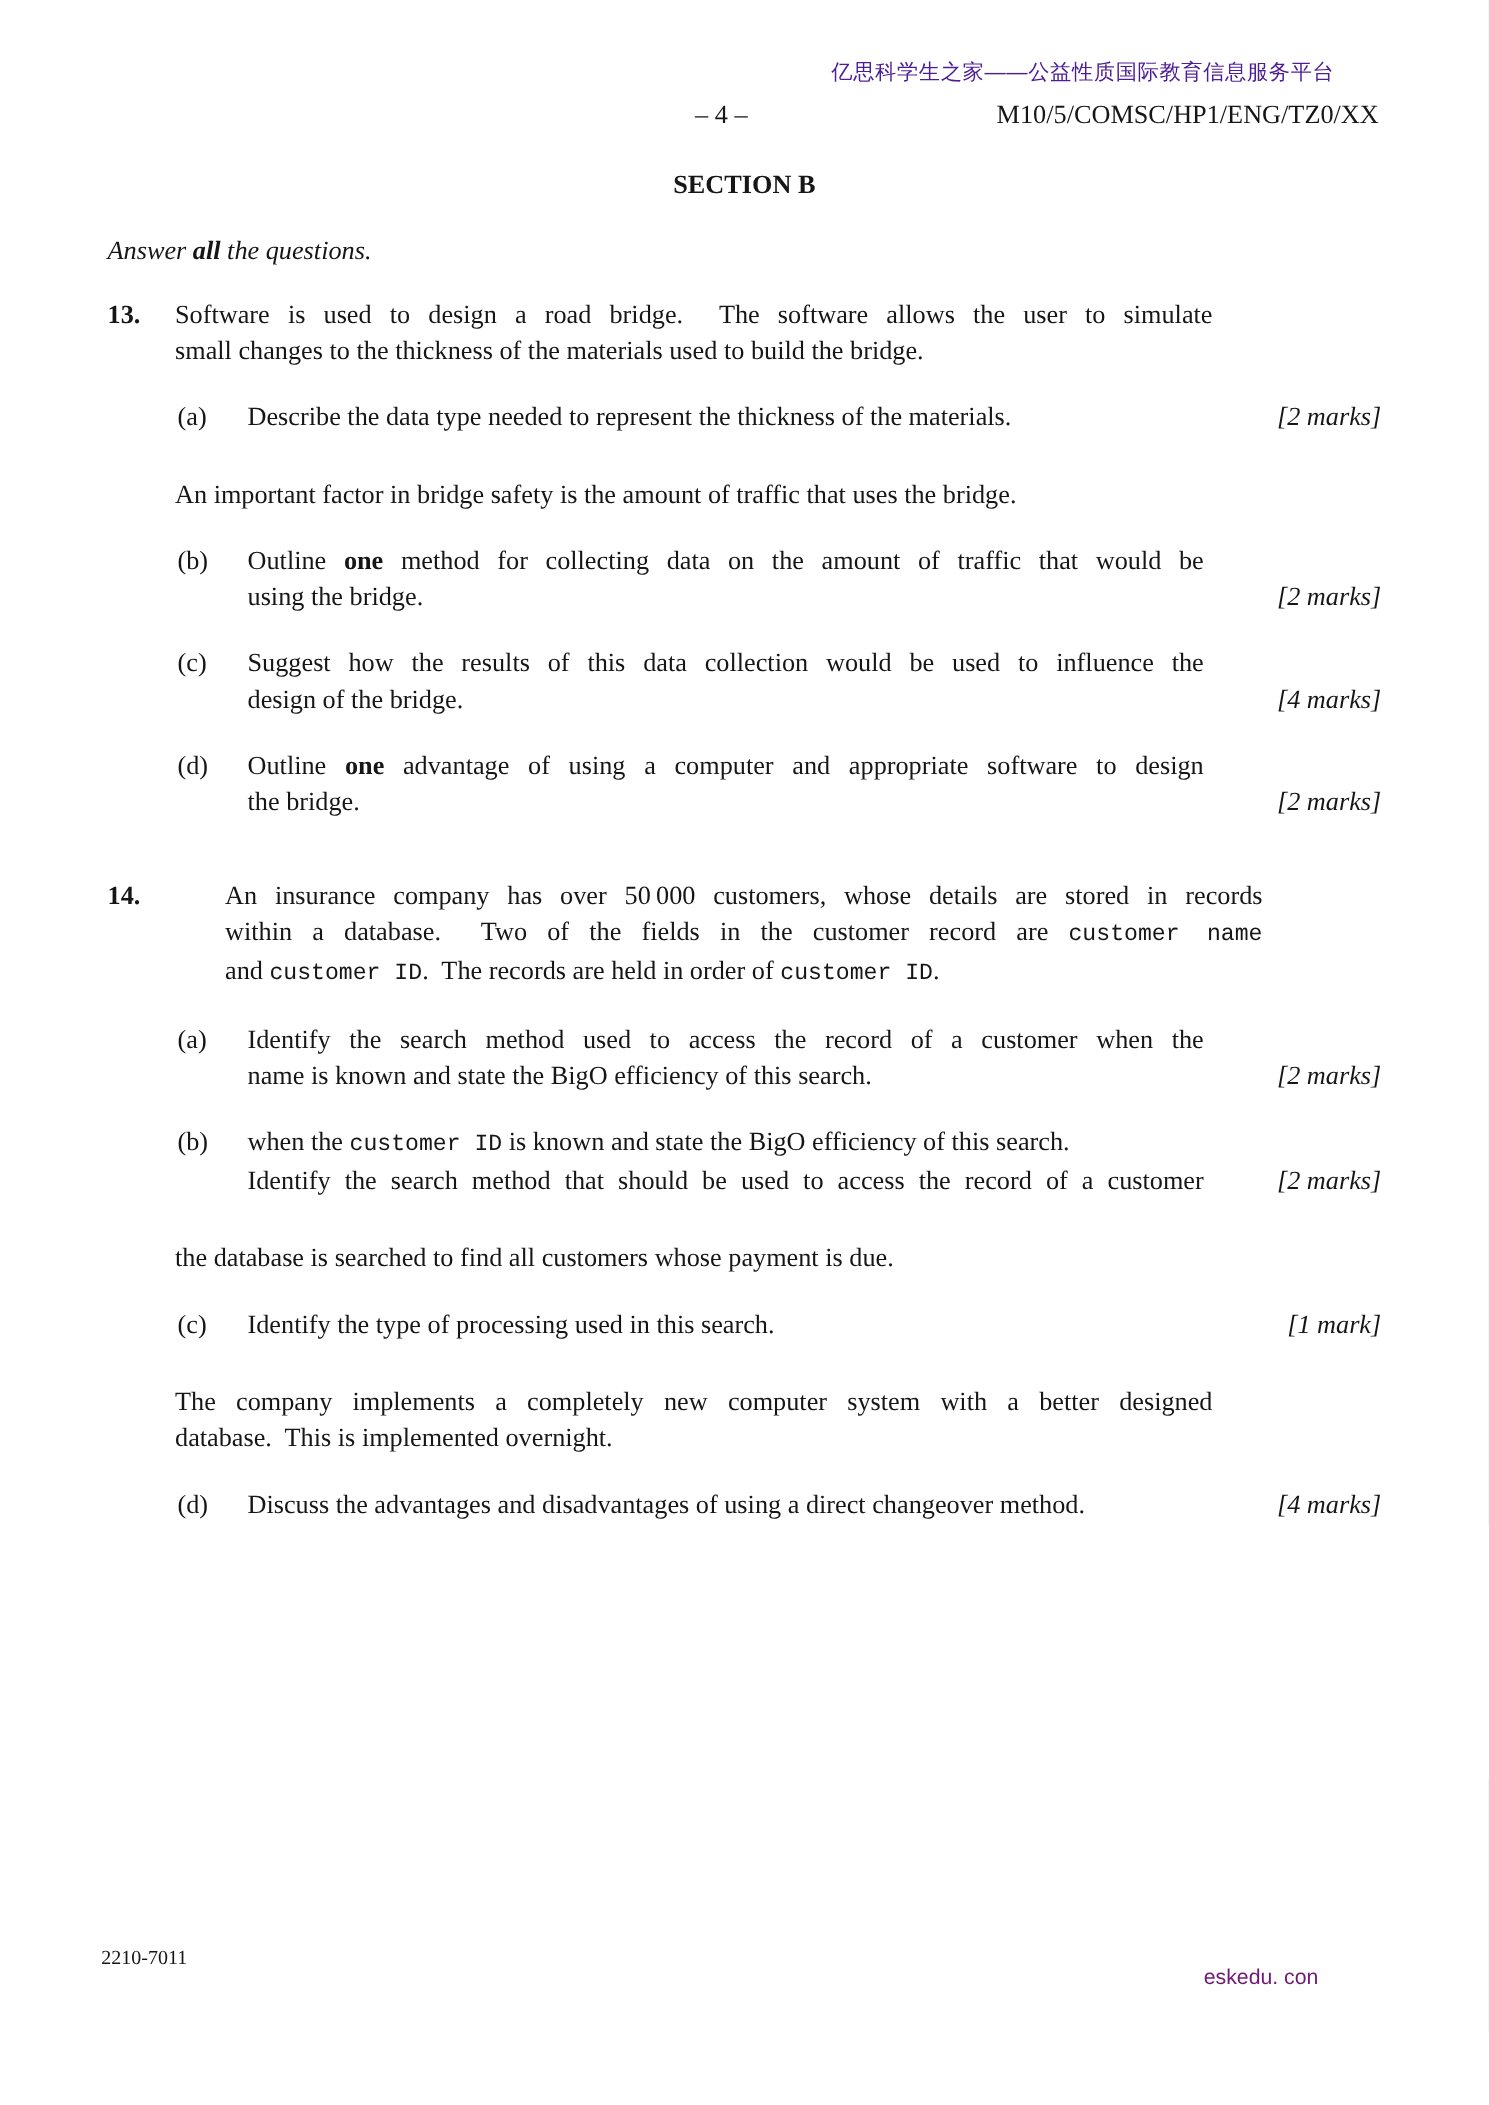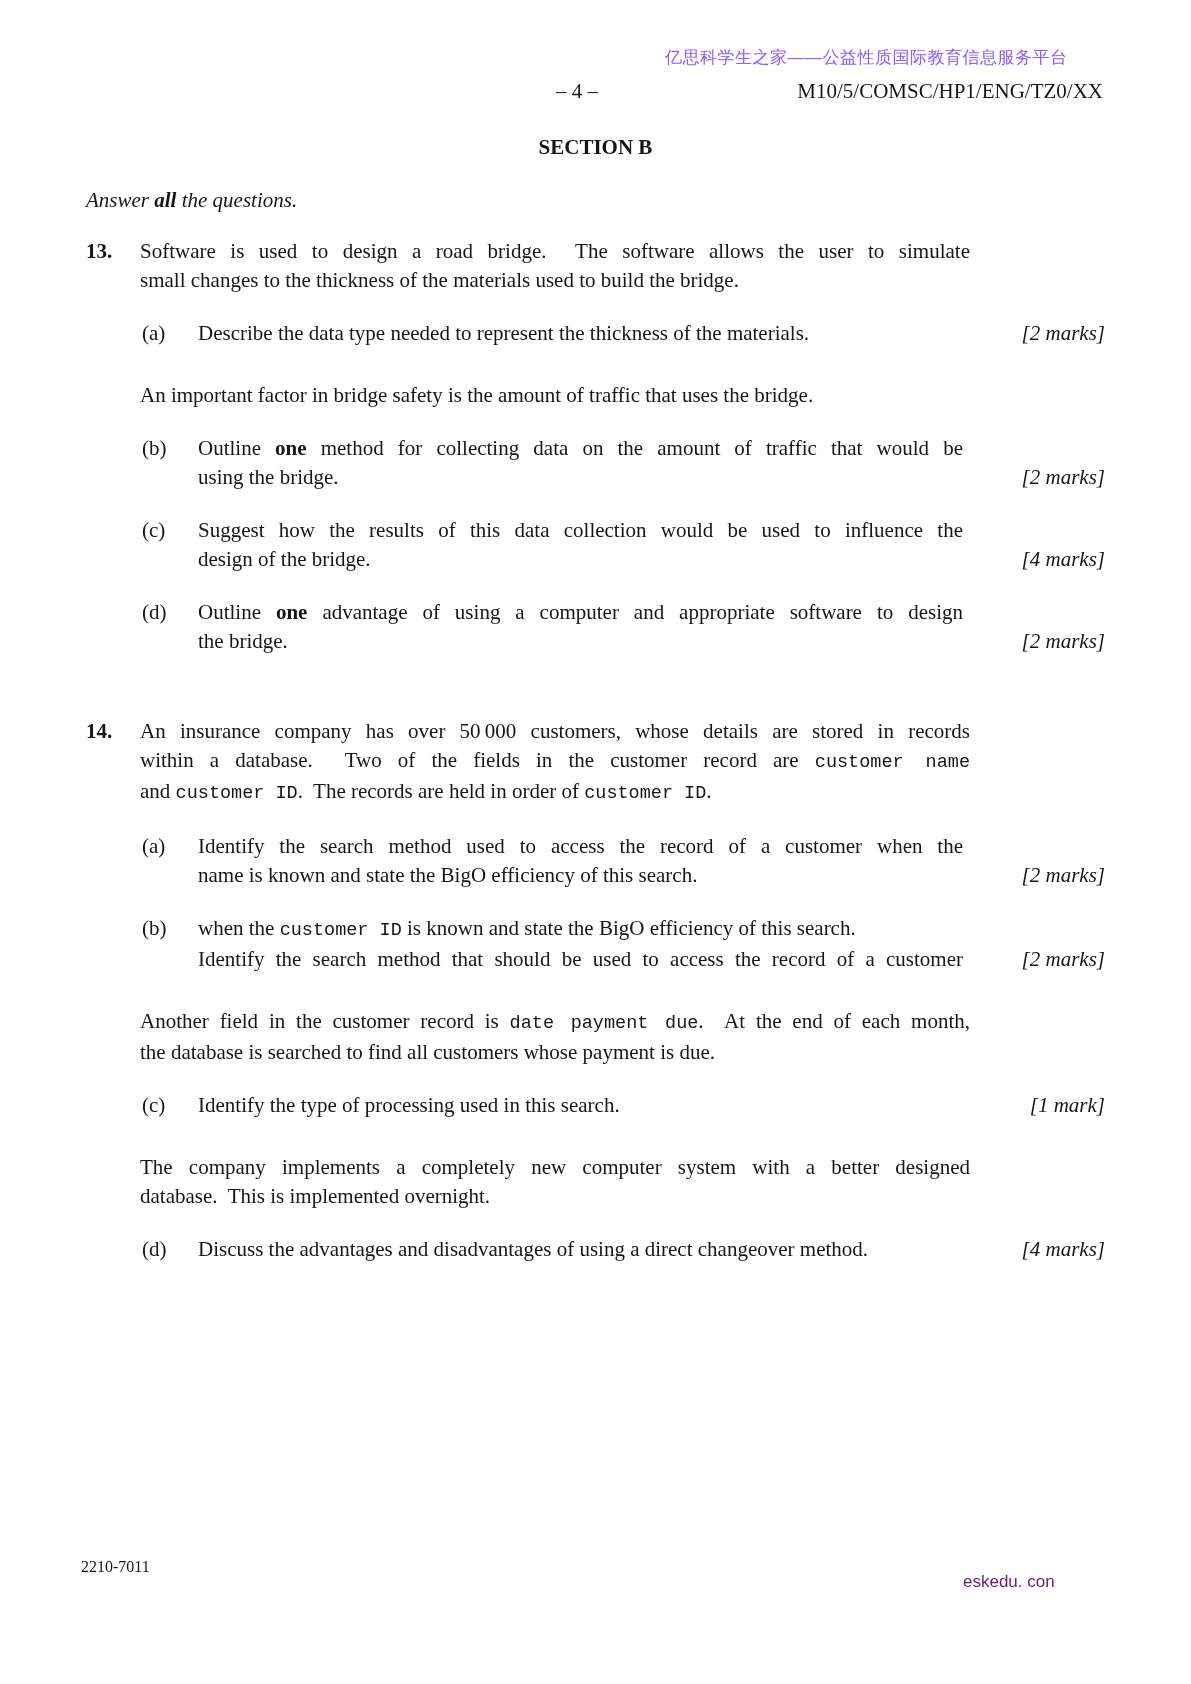--- a/index.html
+++ b/index.html
@@ -11,34 +11,34 @@
     background: #ffffff;
     font-family: "Liberation Serif", serif;
     font-size: 21px;
     color: #161616;
     overflow: hidden;
   }
   
   .hdr-cn {
     position: absolute; top: 46px; left: 665px;
     font-family: "Liberation Sans", sans-serif;
-    font-size: 17px; color: #8b5cf6; letter-spacing: 0.5px;
+    font-size: 17px; color: #4c1d95; letter-spacing: 0.5px;
     white-space: nowrap;
   }
   .hdr-page { position: absolute; top: 79px; left: 556px; white-space: nowrap; }
   .hdr-ref  { position: absolute; top: 79px; right: 88px; white-space: nowrap; }
   
   .content { position: absolute; left: 86px; top: 133px; width: 1019px; }
   .section-title { text-align: center; font-weight: bold; line-height: 29px; }
   .instruction { margin-top: 24px; font-style: italic; line-height: 29px; }
   .instruction .b { font-weight: bold; }
   
   .block { line-height: 29px; }
   .question { margin-top: 22px; display: flex; }
-  .subitem + .question { margin-top: 61px; }
+  .subitem + .question { margin-top: 46px; gap: 40px; }
   .subitem { margin-top: 24px; margin-left: 56px; display: flex; }
   .paragraph { margin-top: 33px; margin-left: 54px; width: 830px; }
   .qnum { width: 54px; flex: none; font-weight: bold; }
   .qbody { width: 830px; flex: none; }
   .slabel { width: 56px; flex: none; }
   .sbody { width: 765px; flex: none; }
   .smarks {
     flex: 1; text-align: right; align-self: flex-end;
     font-style: italic; white-space: nowrap;
   }
@@ -130,21 +130,20 @@
         </div>
         <div class="block subitem">
           <div class="slabel">(b)</div>
           <div class="sbody">
             <div class="line"><span>when the </span><span class="mono">customer ID</span><span> is known and state the BigO efficiency of this search.</span></div>
             <div class="line just"><span>Identify the search method that should be used to access the record of a customer</span></div>
           </div>
           <div class="smarks">[2 marks]</div>
         </div>
         <div class="block paragraph">
-          <div class="line just"><span>Another field in the customer record is </span><span class="mono">date payment due</span><span>.  At the end of each month,</span></div>
           <div class="line"><span>the database is searched to find all customers whose payment is due.</span></div>
         </div>
         <div class="block subitem">
           <div class="slabel">(c)</div>
           <div class="sbody">
             <div class="line"><span>Identify the type of processing used in this search.</span></div>
           </div>
           <div class="smarks">[1 mark]</div>
         </div>
         <div class="block paragraph">

